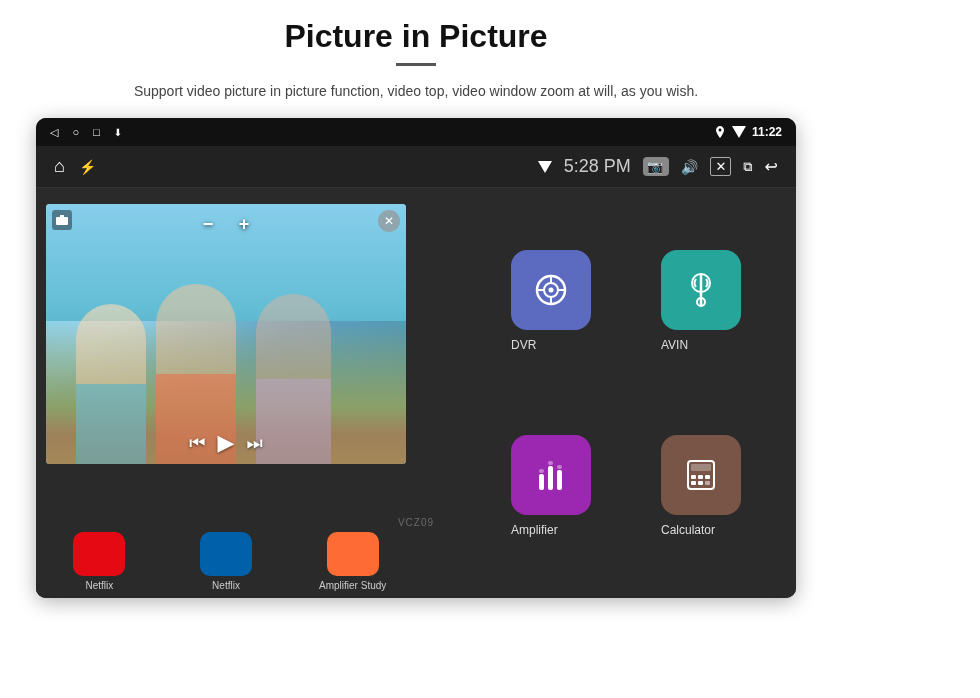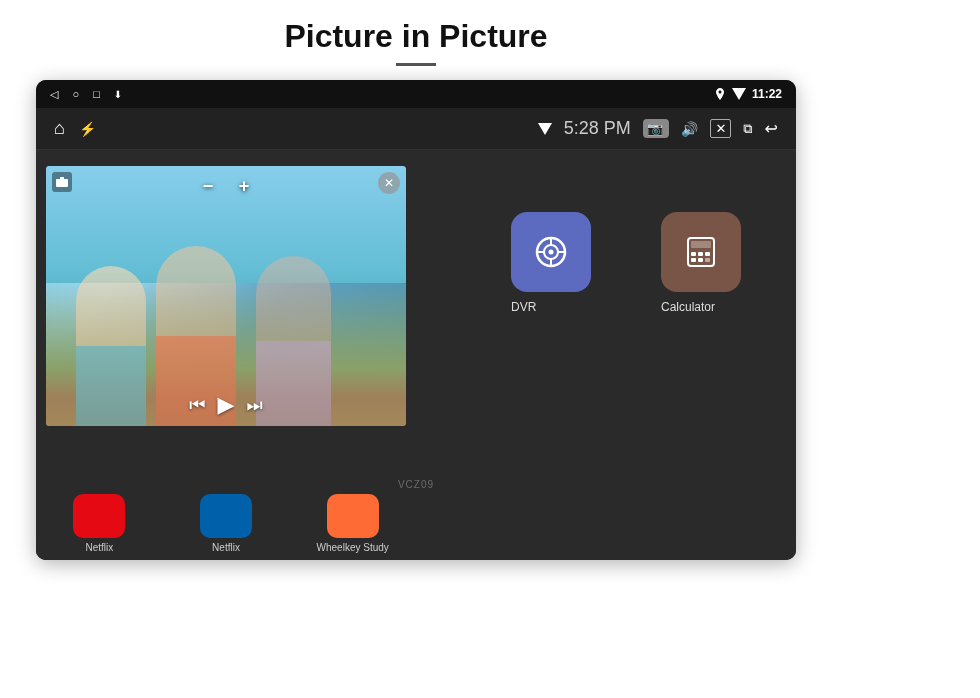--- a/index.html
+++ b/index.html
@@ -331,20 +331,21 @@
       z-index: 5;
       letter-spacing: 1px;
     }
   </style>
 </head>
 <body>
 
 <div class="page-wrapper">
   <h1 class="page-title">Picture in Picture</h1>
   <div class="title-divider"></div>
+  <p class="page-subtitle">Support video picture in picture function, video top, video window zoom at will, as you wish.</p>
 
   <div class="device-frame">
 
     <div class="status-bar">
       <div class="status-bar-left">
         <span>◁</span>
         <span>○</span>
         <span>□</span>
         <span style="font-size:10px;">⬇</span>
       </div>
@@ -428,42 +429,69 @@
         <div class="app-item">
           <div class="app-icon-placeholder" style="background:#E50914;border-radius:10px;width:52px;height:44px;"></div>
           <span class="app-label">Netflix</span>
         </div>
         <div class="app-item">
           <div class="app-icon-placeholder" style="background:#0060A9;border-radius:10px;width:52px;height:44px;"></div>
           <span class="app-label">Netflix</span>
         </div>
         <div class="app-item">
           <div class="app-icon-placeholder" style="background:#FF6B35;border-radius:10px;width:52px;height:44px;"></div>
-          <span class="app-label">Wheelkey Study</span>
+          <span class="app-label">Amplifier Study</span>
         </div>
       </div>
 
       <div class="apps-right">
 
         <div class="app-card">
           <div class="app-card-icon" style="background:#5C6BC0;">
             <svg width="42" height="42" viewBox="0 0 42 42" fill="none">
               <circle cx="21" cy="21" r="14" stroke="white" stroke-width="2.5" fill="none"></circle>
               <circle cx="21" cy="21" r="7" stroke="white" stroke-width="2" fill="none"></circle>
               <circle cx="21" cy="21" r="2.5" fill="white"></circle>
               <path d="M21 7 L21 14" stroke="white" stroke-width="2"></path>
               <path d="M21 28 L21 35" stroke="white" stroke-width="2"></path>
               <path d="M7 21 L14 21" stroke="white" stroke-width="2"></path>
               <path d="M28 21 L35 21" stroke="white" stroke-width="2"></path>
             </svg>
           </div>
           <span class="app-card-label">DVR</span>
         </div>
 
-
+        <div class="app-card">
+          <div class="app-card-icon" style="background:#26A69A;">
+            <svg width="42" height="42" viewBox="0 0 42 42" fill="none">
+              <circle cx="21" cy="14" r="9" stroke="white" stroke-width="2" fill="none"></circle>
+              <line x1="21" y1="5" x2="21" y2="37" stroke="white" stroke-width="2.5"></line>
+              <path d="M16 10 Q13 14 16 18" stroke="white" stroke-width="2" fill="none"></path>
+              <path d="M26 10 Q29 14 26 18" stroke="white" stroke-width="2" fill="none"></path>
+              <circle cx="21" cy="33" r="4" stroke="white" stroke-width="2" fill="none"></circle>
+            </svg>
+          </div>
+          <span class="app-card-label">AVIN</span>
+        </div>
+
+        <div class="app-card">
+          <div class="app-card-icon" style="background:#9C27B0;">
+            <svg width="42" height="42" viewBox="0 0 42 42" fill="none">
+
+              <rect x="9" y="20" width="5" height="16" rx="2" fill="white"></rect>
+              <rect x="18" y="12" width="5" height="24" rx="2" fill="white"></rect>
+              <rect x="27" y="16" width="5" height="20" rx="2" fill="white"></rect>
+
+              <rect x="9" y="15" width="5" height="4" rx="2" fill="rgba(255,255,255,0.4)"></rect>
+              <rect x="18" y="7" width="5" height="4" rx="2" fill="rgba(255,255,255,0.4)"></rect>
+              <rect x="27" y="11" width="5" height="4" rx="2" fill="rgba(255,255,255,0.4)"></rect>
+            </svg>
+          </div>
+          <span class="app-card-label">Amplifier</span>
+        </div>
 
         <div class="app-card">
           <div class="app-card-icon" style="background:#795548;">
             <svg width="42" height="42" viewBox="0 0 42 42" fill="none">
               <rect x="8" y="7" width="26" height="28" rx="3" stroke="white" stroke-width="2" fill="none"></rect>
 
               <rect x="11" y="10" width="20" height="7" rx="1" fill="rgba(255,255,255,0.3)"></rect>
 
               <rect x="11" y="21" width="5" height="4" rx="1" fill="white"></rect>
               <rect x="18" y="21" width="5" height="4" rx="1" fill="white"></rect>

